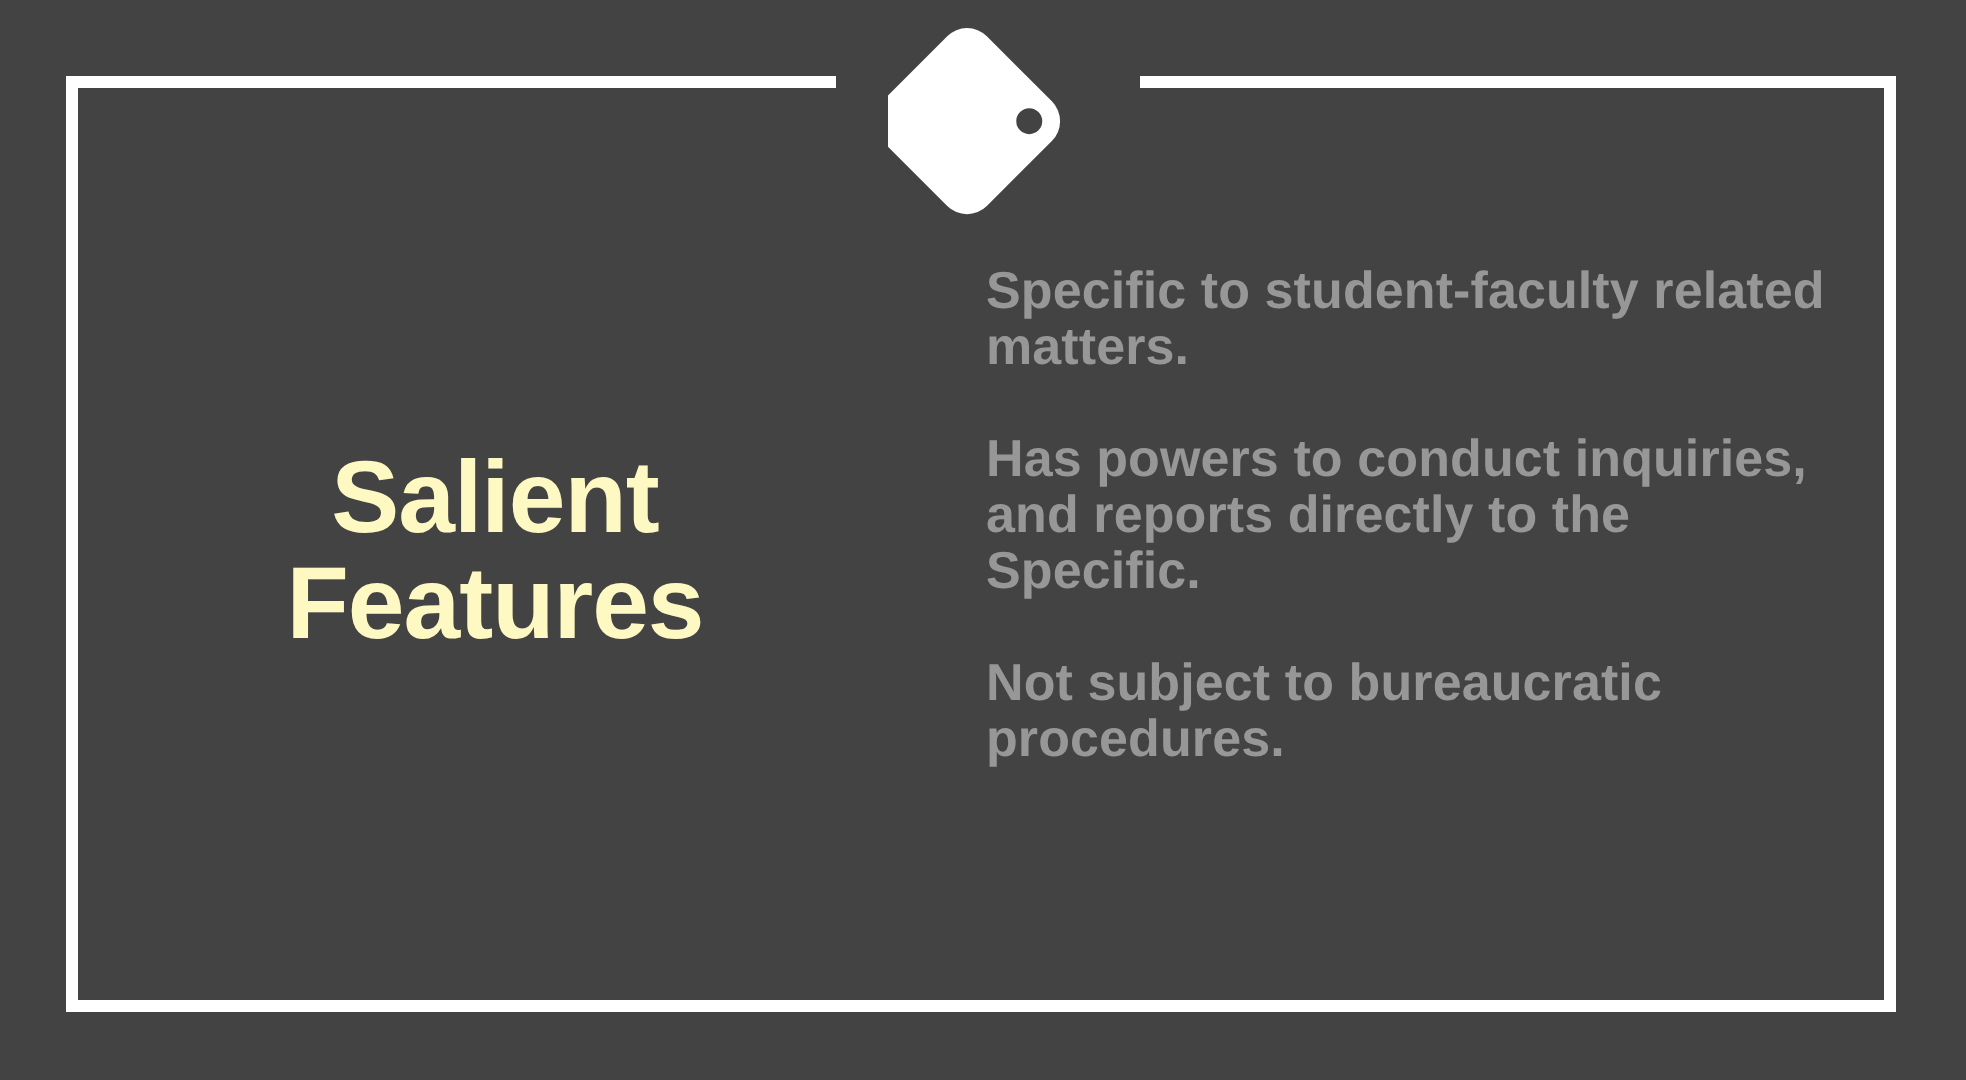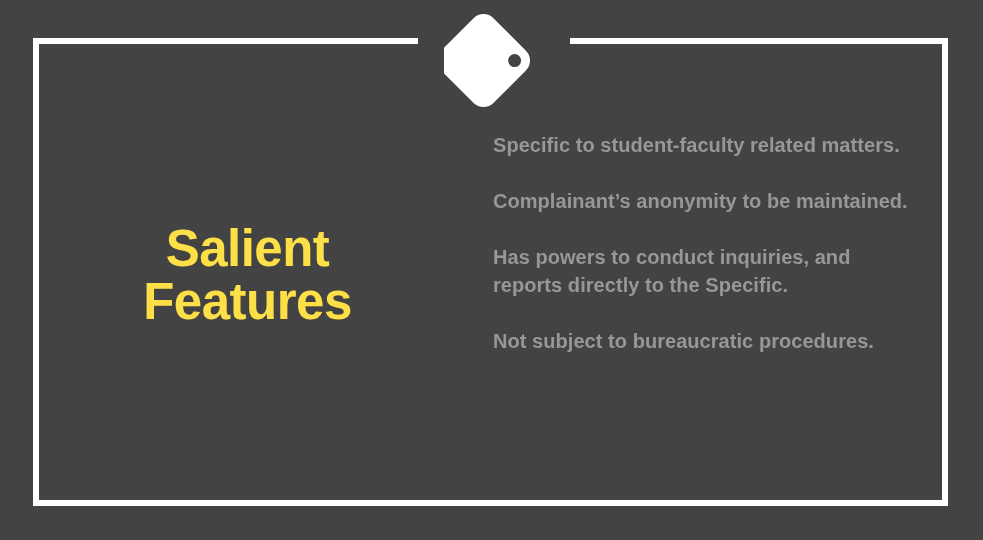--- a/index.html
+++ b/index.html
@@ -36,38 +36,38 @@
     height: 96px;
   }
 
   
   #title-block {
     position: absolute;
     left: 60px;
     top: 222px;
     width: 375px;
     text-align: center;
-    color: #fde047;
+    color: #fef9c3;
     font-size: 51px;
     font-weight: bold;
     line-height: 1.04;
     letter-spacing: -0.5px;
   }
   .title-line { display: block; }
 
   
   #bullets {
     position: absolute;
     left: 493px;
     top: 131px;
     width: 430px;
   }
   .bullet {
     color: #979798;
-    font-size: 20px;
+    font-size: 26px;
     font-weight: bold;
     line-height: 28px;
     margin: 0 0 28px 0;
     letter-spacing: 0.05px;
   }
   .bullet:last-child { margin-bottom: 0; margin-top: 28px; }
 </style>
 </head>
 <body>
 
@@ -86,18 +86,17 @@
     </g>
   </svg>
 
   <div id="title-block">
     <span class="title-line">Salient</span>
     <span class="title-line">Features</span>
   </div>
 
   <div id="bullets">
     <p class="bullet">Specific to student-faculty related matters.</p>
-    <p class="bullet">Complainant’s anonymity to be maintained.</p>
     <p class="bullet">Has powers to conduct inquiries, and reports directly to the Specific.</p>
     <p class="bullet">Not subject to bureaucratic procedures.</p>
   </div>
 
 </div>
 
 </body></html>

